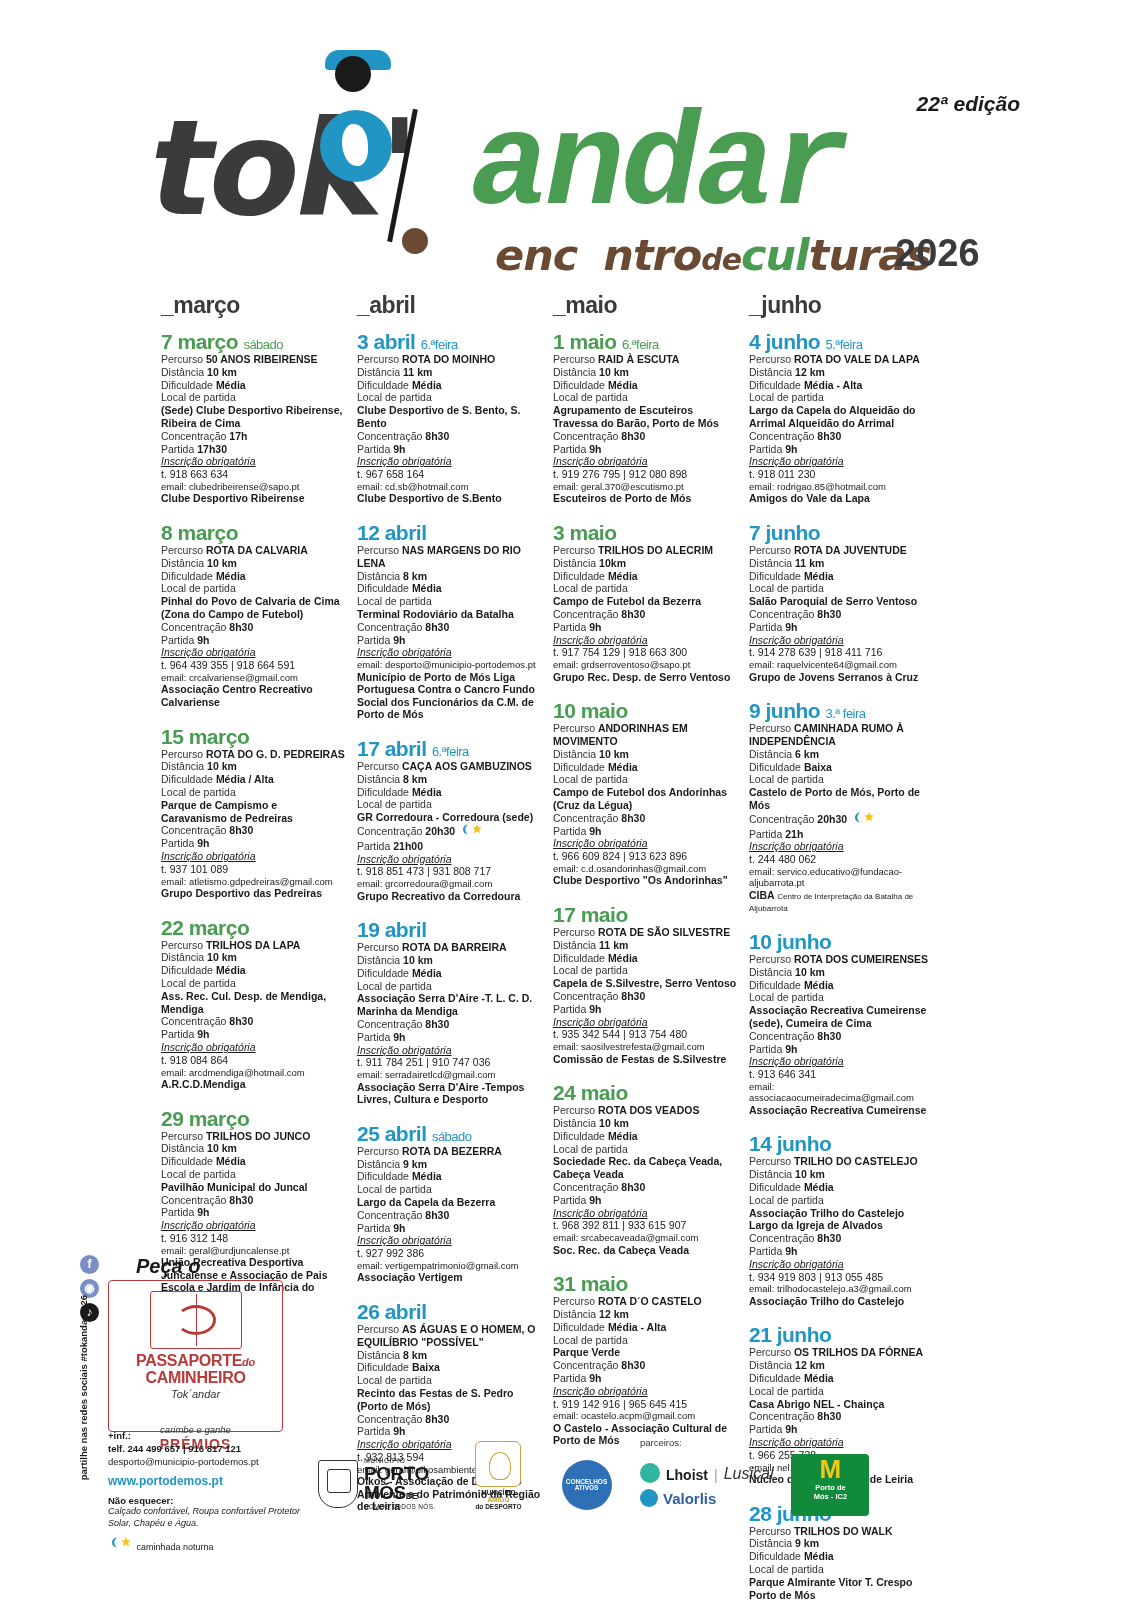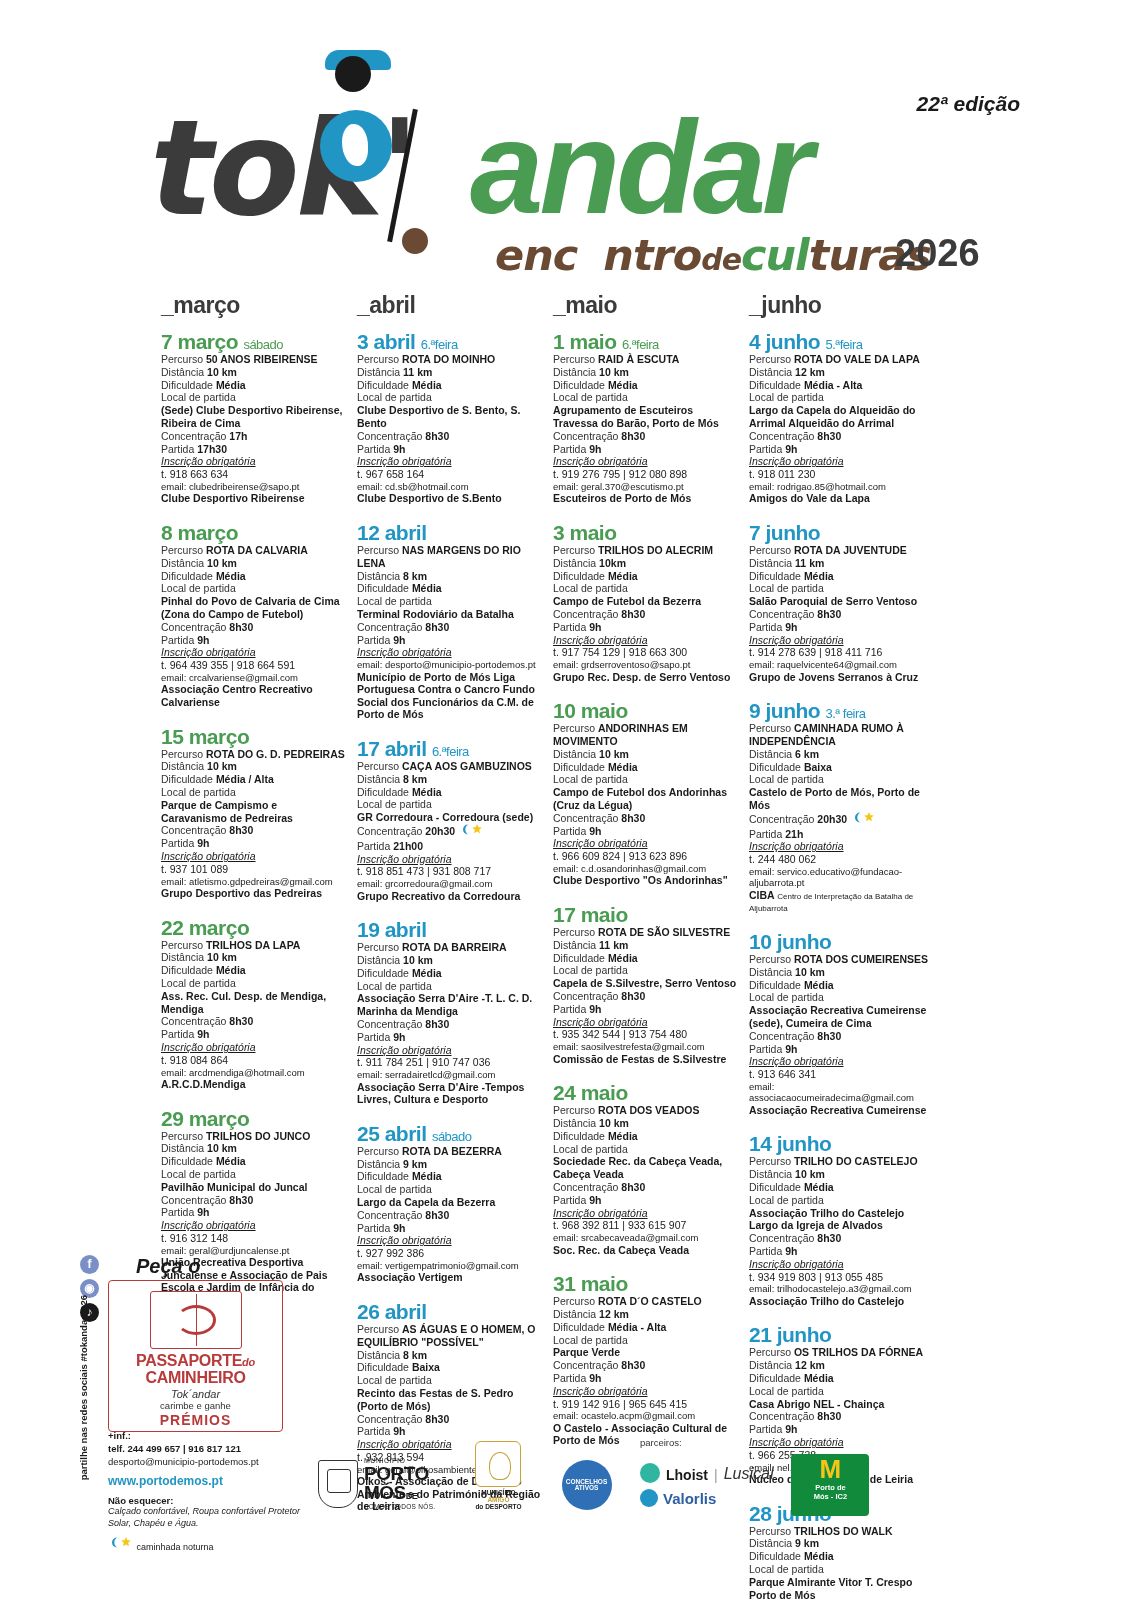--- a/index.html
+++ b/index.html
@@ -33,21 +33,21 @@
     font-size: 132px;
     font-weight: bold;
     font-style: italic;
     color: #3b3b3b;
     letter-spacing: -4px;
     line-height: 1;
   }
   .andar {
     position: absolute;
     left: 320px; top: 52px;
-    font-family: Liberation Sans, sans-serif;
+    font-family: Liberation Mono, monospace;
     font-size: 132px;
     font-weight: bold;
     font-style: italic;
     color: #4a9c52;
     letter-spacing: -4px;
     line-height: 1;
   }
   .circuito {
     position: absolute;
     left: 330px; top: 42px;
@@ -220,21 +220,21 @@
     position: absolute;
     left: 50%; top: 50%;
     transform: translate(-50%,-50%);
     width: 40px; height: 30px;
     border: 3px solid #b83a3a;
     border-radius: 50%;
     border-left-color: transparent;
   }
   .pass-t1 { font-size: 16px; font-weight: bold; color: #b83a3a; letter-spacing: -0.3px; line-height: 1.05; }
   .pass-t2 { font-size: 11px; font-style: italic; color: #333; margin-top: 1px; text-align: center; }
-  .pass-t3 { font-size: 9.5px; color: #333; }
+  .pass-t3 { font-size: 9.5px; font-style: italic; color: #333; margin-top: 24px; }
   .pass-t4 { font-size: 14px; font-weight: bold; color: #b83a3a; letter-spacing: 1px; margin-top: 1px; }
 
   .contacts { position: absolute; left: 108px; top: 175px; width: 205px; }
   .contacts .cl { font-size: 9.5px; line-height: 1.35; }
   .site { font-size: 12px; font-weight: bold; color: #2196c4; margin-top: 6px; }
   .nao { font-size: 9.5px; font-weight: bold; margin-top: 7px; }
   .nao-sub { font-size: 9px; font-style: italic; line-height: 1.3; }
   .cam-not { margin-top: 6px; font-size: 9px; }
 
   .social {

